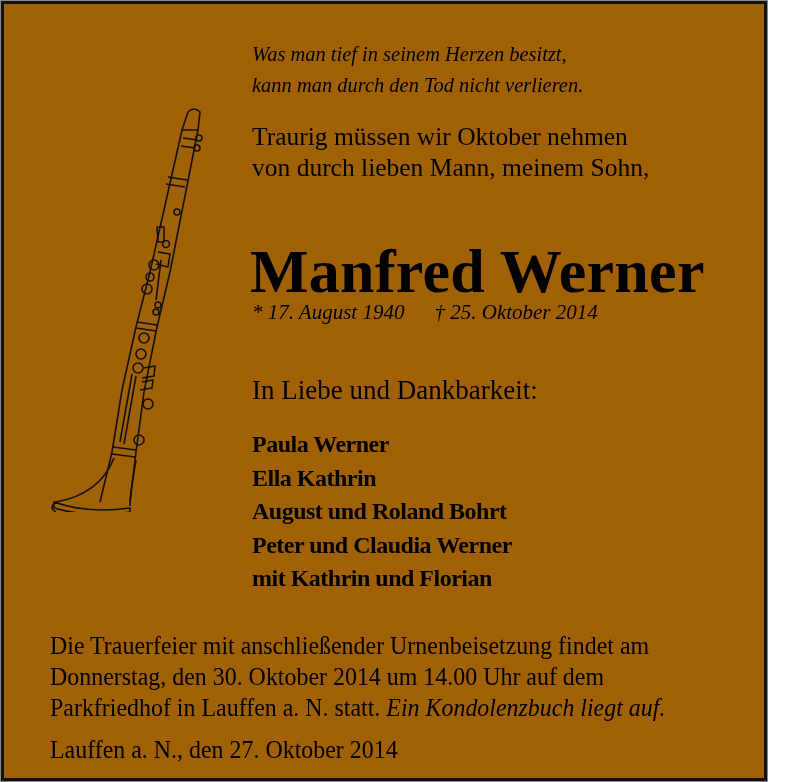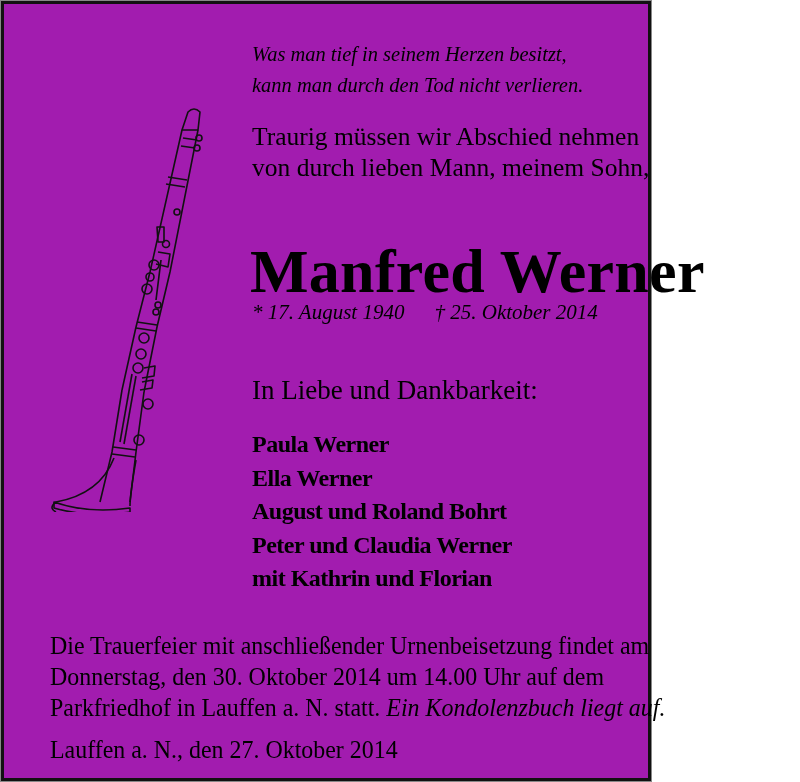--- a/index.html
+++ b/index.html
@@ -1,20 +1,20 @@
 <!DOCTYPE html>
 <html><head>
 <meta charset="utf-8">
 <style>
   html, body { margin: 0; padding: 0; background: #ffffff; }
   body { width: 800px; height: 782px; position: relative; overflow: hidden; }
   .frame {
-    position: absolute; left: 0; top: 0; width: 652px; height: 782px;
+    position: absolute; left: 0; top: 0; width: 768px; height: 782px;
     box-sizing: border-box; border: 4px solid #111; outline: 1px solid #888; outline-offset: -1px;
-    background: #a21caf;
+    background: #a16207;
   }
   .serif { font-family: "Liberation Serif", "DejaVu Serif", serif; color: #000; }
   .abs { position: absolute; white-space: nowrap; }
   .motto { left: 248px; top: 34px; font-size: 22px; font-style: italic; line-height: 31px; transform: scaleX(0.93); transform-origin: left top; }
   .intro { left: 248px; top: 117px; font-size: 25.5px; line-height: 31px; }
   .name { left: 246px; top: 232px; font-size: 62px; font-weight: bold; line-height: 70px; letter-spacing: 0.3px; text-align: right; }
   .dates { left: 248px; top: 292px; font-size: 21px; line-height: 32px; font-style: italic; }
   .dates .gap { display: inline-block; width: 30px; }
   .thanks-label { left: 248px; top: 370px; font-size: 27px; line-height: 32px; }
   .mourners { left: 248px; top: 424px; font-size: 24px; font-weight: bold; line-height: 33.5px; letter-spacing: -0.5px; }
@@ -75,35 +75,35 @@
     <path d="M96 358 Q90 392 90 404"></path>
     <path d="M14 400 Q48 412 90 406 L90 410 Q48 416 14 406 Z"></path>
   </svg>
 
   <div class="abs serif motto">
     <div>Was man tief in seinem Herzen besitzt,</div>
     <div>kann man durch den Tod nicht verlieren.</div>
   </div>
 
   <div class="abs serif intro">
-    <div>Traurig müssen wir Abschied nehmen</div>
+    <div>Traurig müssen wir Oktober nehmen</div>
     <div>von durch lieben Mann, meinem Sohn,</div>
   </div>
 
   <div class="abs serif name">Manfred Werner</div>
 
   <div class="abs serif dates">
     <span>* 17. August 1940</span><span class="gap"></span><span>† 25. Oktober 2014</span>
   </div>
 
   <div class="abs serif thanks-label">In Liebe und Dankbarkeit:</div>
 
   <div class="abs serif mourners">
     <div>Paula Werner</div>
-    <div>Ella Werner</div>
+    <div>Ella Kathrin</div>
     <div>August und Roland Bohrt</div>
     <div>Peter und Claudia Werner</div>
     <div>mit Kathrin und Florian</div>
   </div>
 
   <div class="abs serif funeral">
     <div>Die Trauerfeier mit anschließender Urnenbeisetzung findet am</div>
     <div>Donnerstag, den 30. Oktober 2014 um 14.00 Uhr auf dem</div>
     <div><span>Parkfriedhof in Lauffen a. N. statt. </span><em>Ein Kondolenzbuch liegt auf.</em></div>
   </div>

